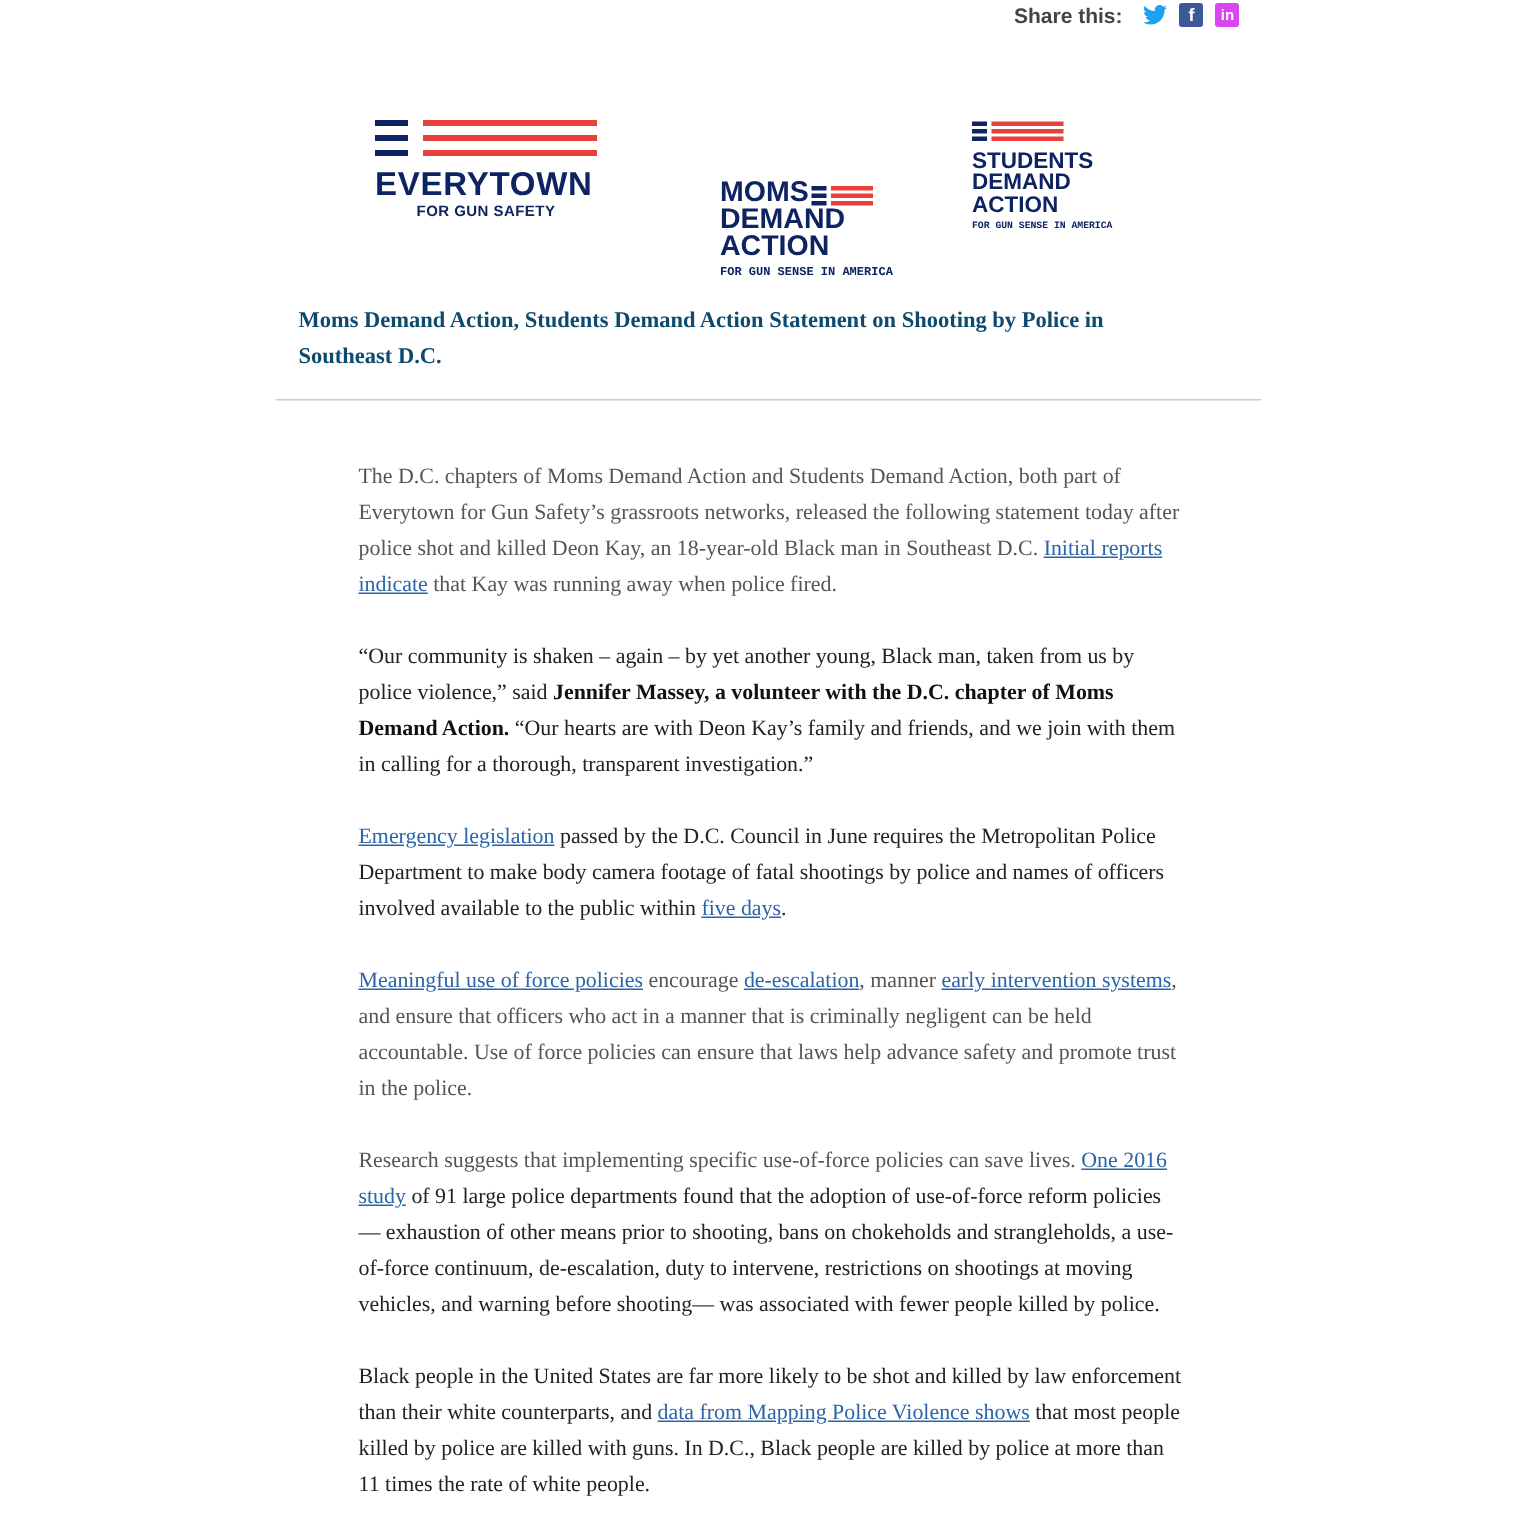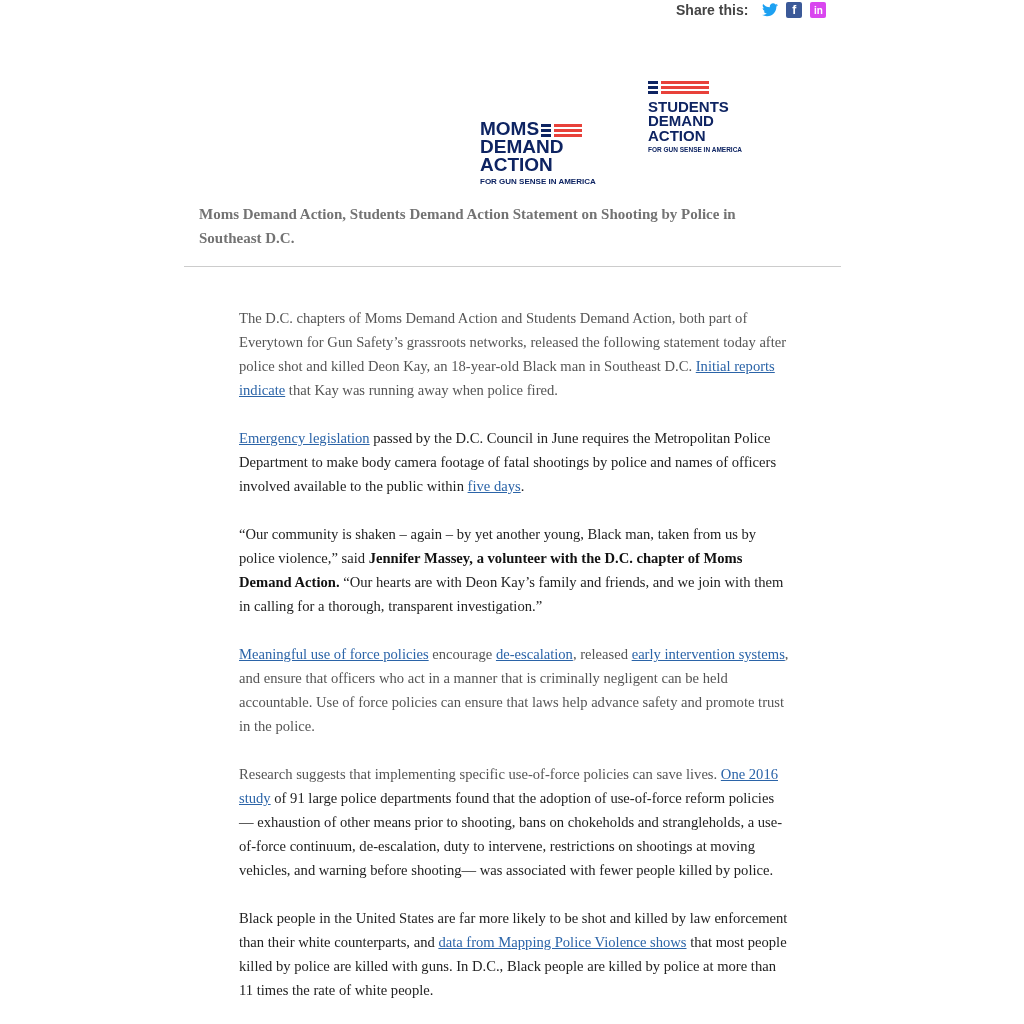--- a/index.html
+++ b/index.html
@@ -21,28 +21,28 @@
   .stripe { position: absolute; height: 4px; }
   .navy { background: #0e2462; }
   .red { background: #e8413a; }
 
   .et-word { font-family: "Liberation Sans", sans-serif; font-weight: 900; font-weight: bold; color: #0e2462; font-size: 22px; letter-spacing: 0.5px; line-height: 22px; margin-top: 6px; }
   .et-sub { font-family: "Liberation Sans", sans-serif; font-weight: bold; color: #0e2462; font-size: 10px; text-align: center; margin-top: 2px; letter-spacing: 0.3px; }
 
   .big { font-family: "Liberation Sans", sans-serif; font-weight: bold; color: #0e2462; line-height: 0.95; }
   .moms-big { font-size: 19px; }
   .students-big { font-size: 15px; }
-  .small-sub { font-family: Liberation Sans, sans-serif; font-weight: bold; color: #0e2462; font-size: 8px; margin-top: 3px; white-space: nowrap; }
+  .small-sub { font-family: Liberation Mono, monospace; font-weight: bold; color: #0e2462; font-size: 8px; margin-top: 3px; white-space: nowrap; }
   .students-sub { font-size: 6.5px; }
 
   .row-inline { display: flex; align-items: center; }
   .mini-stripes { display: inline-block; position: relative; width: 40px; height: 14px; margin-left: 2px; }
   .mini-stripes .stripe { height: 2.5px; }
 
-  .headline { position: absolute; top: 202px; left: 199px; width: 600px; font-family: "Liberation Serif", serif; font-weight: bold; font-size: 15px; line-height: 24px; color: #737373; margin: 0; }
+  .headline { position: absolute; top: 202px; left: 199px; width: 600px; font-family: "Liberation Serif", serif; font-weight: bold; font-size: 15px; line-height: 24px; color: #0c4a6e; margin: 0; }
   .divider { position: absolute; top: 266px; left: 184px; width: 657px; height: 1px; background: #cccccc; }
 
   .body { position: absolute; top: 302px; left: 239px; width: 552px; font-size: 14.6px; line-height: 24px; color: #222222; }
   .body p { margin: 4px 0 24px 0; }
   .body a { color: #2b64a8; text-decoration: underline; }
   .muted { color: #555555; }
   .body b { color: #111; }
 </style>
 </head>
 <body>
@@ -52,20 +52,32 @@
   <span class="share-icon">
     <svg width="16" height="14" viewBox="0 0 24 20">
         <path fill="#1da1f2" d="M24 2.4c-.9.4-1.8.7-2.8.8 1-.6 1.8-1.6 2.2-2.7-1 .6-2 1-3.1 1.2C19.3.7 18 0 16.6 0c-2.7 0-4.9 2.2-4.9 4.9 0 .4 0 .8.1 1.1C7.7 5.8 4.1 3.9 1.7.9c-.4.7-.7 1.6-.7 2.5 0 1.7.9 3.2 2.2 4.1-.8 0-1.6-.2-2.2-.6v.1c0 2.4 1.7 4.4 3.9 4.8-.4.1-.8.2-1.3.2-.3 0-.6 0-.9-.1.6 2 2.4 3.4 4.6 3.4-1.7 1.3-3.8 2.1-6.1 2.1-.4 0-.8 0-1.2-.1 2.2 1.4 4.8 2.2 7.5 2.2 9.1 0 14-7.5 14-14v-.6c1-.7 1.8-1.6 2.5-2.5z"></path>
       </svg>
   </span>
   <span class="share-icon fb">f</span>
   <span class="share-icon li">in</span>
 </div>
 
 <div class="logos">
+  <div class="logo logo-everytown">
+    <div class="stripes">
+      <div class="stripe navy" style="left:0;top:2px;width:22px;"></div>
+      <div class="stripe red" style="left:32px;top:2px;width:116px;"></div>
+      <div class="stripe navy" style="left:0;top:12px;width:22px;"></div>
+      <div class="stripe red" style="left:32px;top:12px;width:116px;"></div>
+      <div class="stripe navy" style="left:0;top:22px;width:22px;"></div>
+      <div class="stripe red" style="left:32px;top:22px;width:116px;"></div>
+    </div>
+    <div class="et-word">EVERYTOWN</div>
+    <div class="et-sub">FOR GUN SAFETY</div>
+  </div>
 
   <div class="logo logo-moms">
     <div class="row-inline">
       <span class="big moms-big">MOMS</span>
       <span class="mini-stripes">
         <span class="stripe navy" style="left:0;top:2px;width:10px;"></span>
         <span class="stripe red" style="left:13px;top:2px;width:28px;"></span>
         <span class="stripe navy" style="left:0;top:7px;width:10px;"></span>
         <span class="stripe red" style="left:13px;top:7px;width:28px;"></span>
         <span class="stripe navy" style="left:0;top:12px;width:10px;"></span>
@@ -92,22 +104,22 @@
     <div class="small-sub students-sub">FOR GUN SENSE IN AMERICA</div>
   </div>
 </div>
 
 <h1 class="headline">Moms Demand Action, Students Demand Action Statement on Shooting by Police in Southeast D.C.</h1>
 <div class="divider"></div>
 
 <div class="body">
   <p class="muted"><span>The D.C. chapters of Moms Demand Action and Students Demand Action, both part of Everytown for Gun Safety’s grassroots networks, released the following statement today after police shot and killed Deon Kay, an 18-year-old Black man in Southeast D.C. </span><a href="#">Initial reports indicate</a><span> that Kay was running away when police fired.</span></p>
 
+  <p><span>“Our community is shaken – again – by yet another young, Black man, taken from us by police violence,” said </span><b>Jennifer Massey, a volunteer with the D.C. chapter of Moms Demand Action.</b><span> “Our hearts are with Deon Kay’s family and friends, and we join with them in calling for a thorough, transparent investigation.”</span></p>
+
   <p><a href="#">Emergency legislation</a><span> passed by the D.C. Council in June requires the Metropolitan Police Department to make body camera footage of fatal shootings by police and names of officers involved available to the public within </span><a href="#">five days</a><span>.</span></p>
 
-  <p><span>“Our community is shaken – again – by yet another young, Black man, taken from us by police violence,” said </span><b>Jennifer Massey, a volunteer with the D.C. chapter of Moms Demand Action.</b><span> “Our hearts are with Deon Kay’s family and friends, and we join with them in calling for a thorough, transparent investigation.”</span></p>
-
-  <p class="muted"><a href="#">Meaningful use of force policies</a><span> encourage </span><a href="#">de-escalation</a><span>, released </span><a href="#">early intervention systems</a><span>, and ensure that officers who act in a manner that is criminally negligent can be held accountable. Use of force policies can ensure that laws help advance safety and promote trust in the police.</span></p>
+  <p class="muted"><a href="#">Meaningful use of force policies</a><span> encourage </span><a href="#">de-escalation</a><span>, manner </span><a href="#">early intervention systems</a><span>, and ensure that officers who act in a manner that is criminally negligent can be held accountable. Use of force policies can ensure that laws help advance safety and promote trust in the police.</span></p>
 
   <p><span class="muted">Research suggests that implementing specific use-of-force policies can save lives. </span><a href="#">One 2016 study</a><span> of 91 large police departments found that the adoption of use-of-force reform policies — exhaustion of other means prior to shooting, bans on chokeholds and strangleholds, a use-of-force continuum, de-escalation, duty to intervene, restrictions on shootings at moving vehicles, and warning before shooting— was associated with fewer people killed by police.</span></p>
 
   <p><span>Black people in the United States are far more likely to be shot and killed by law enforcement than their white counterparts, and </span><a href="#">data from Mapping Police Violence shows</a><span> that most people killed by police are killed with guns. In D.C., Black people are killed by police at more than 11 times the rate of white people.</span></p>
 </div>
 
 </body></html>

